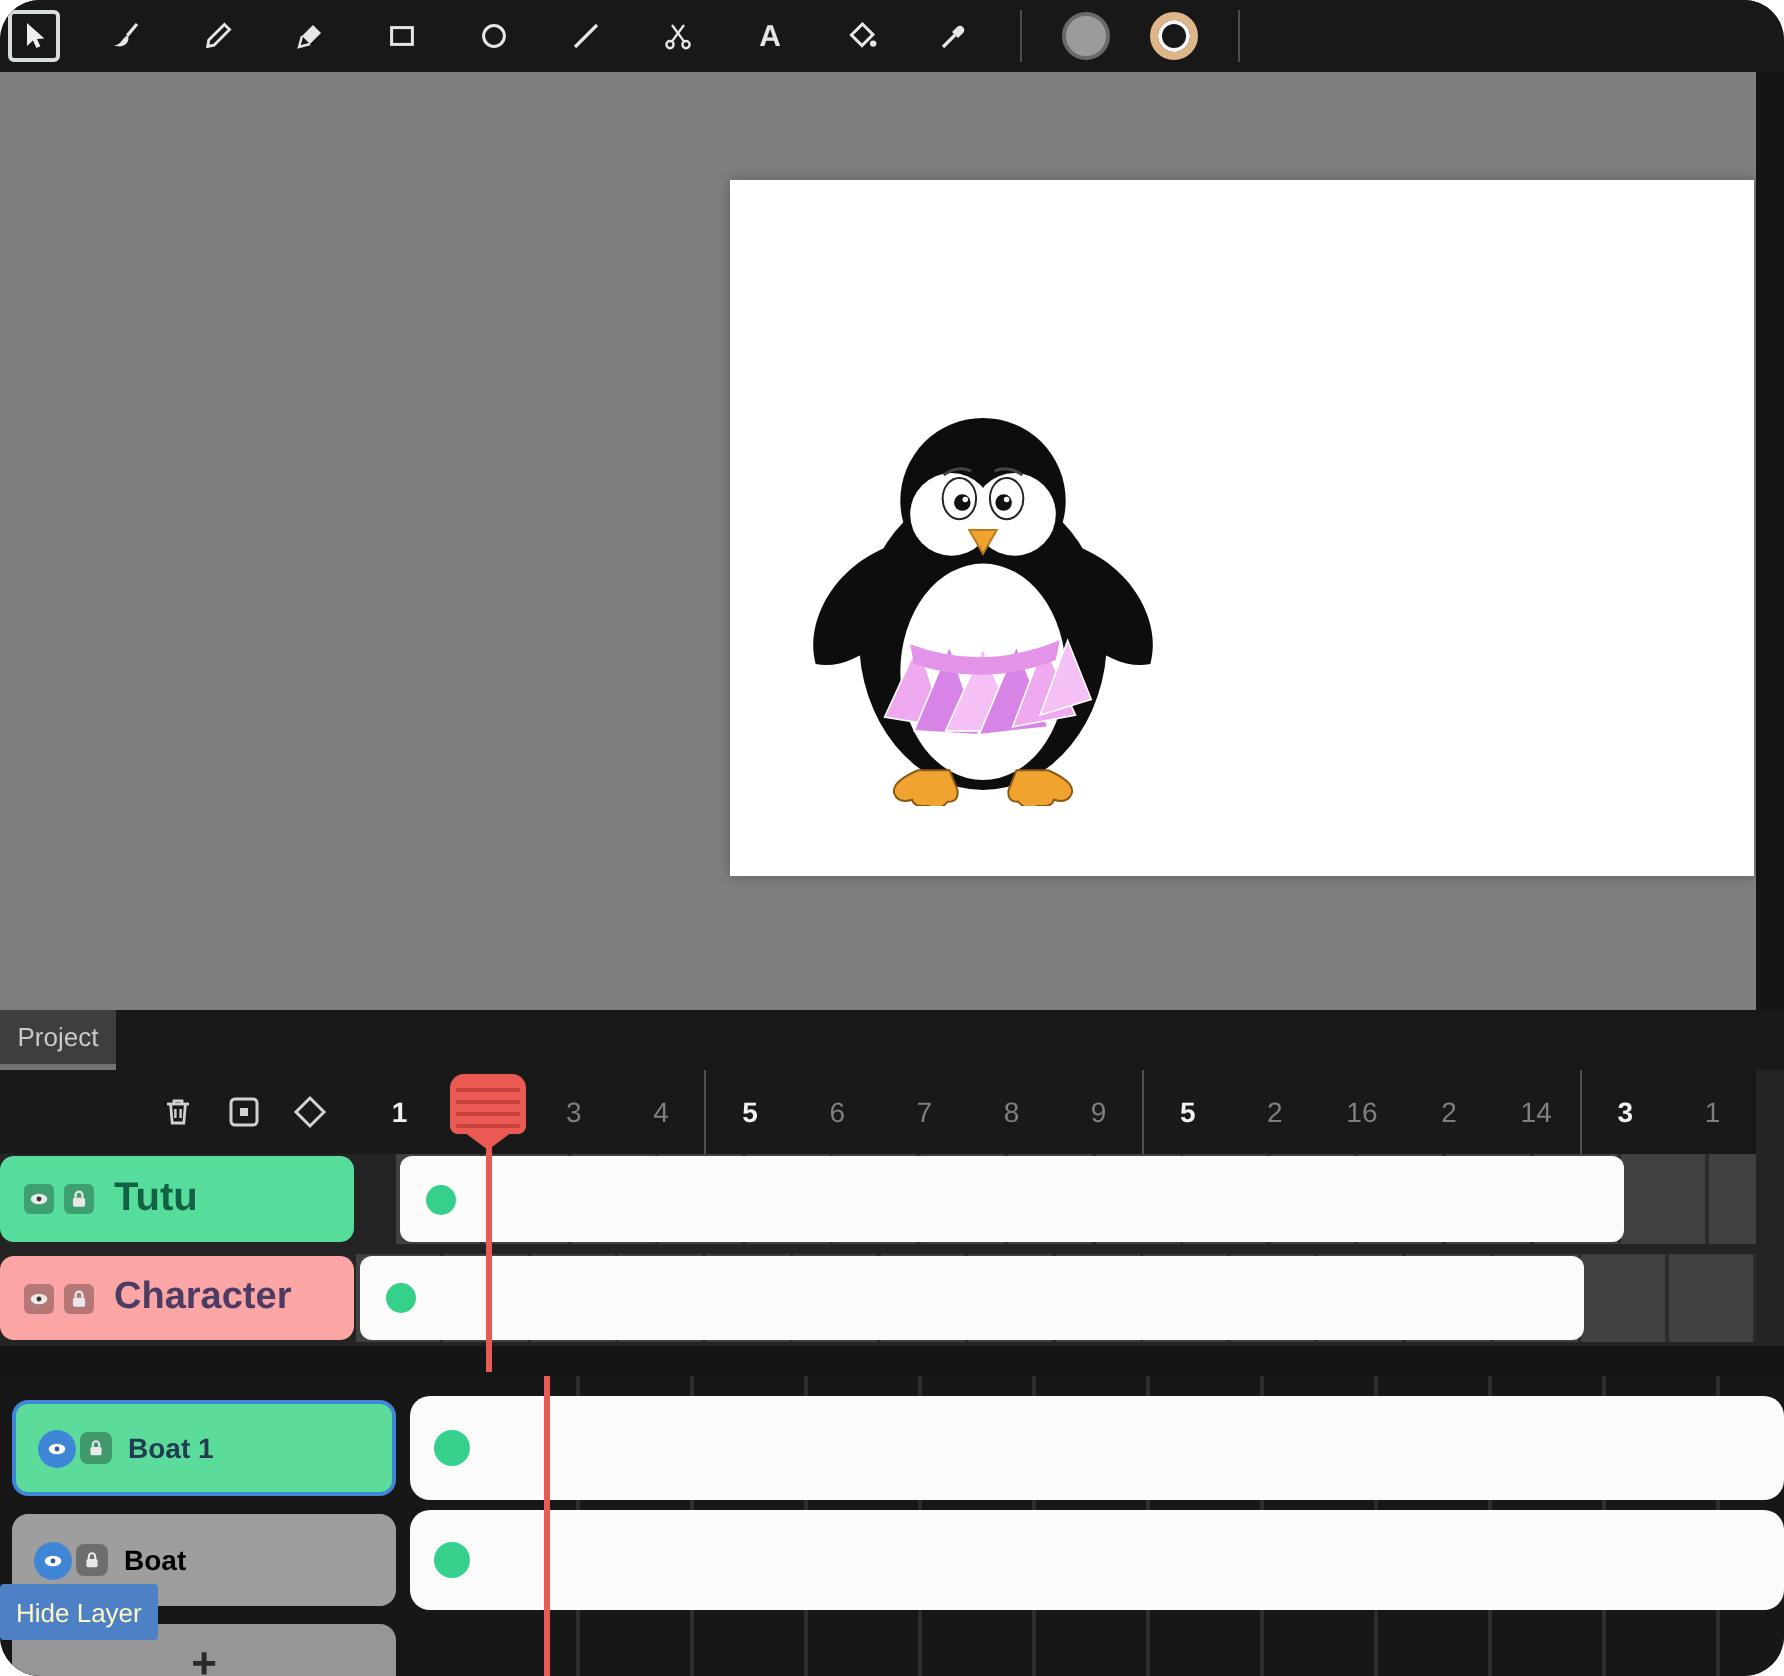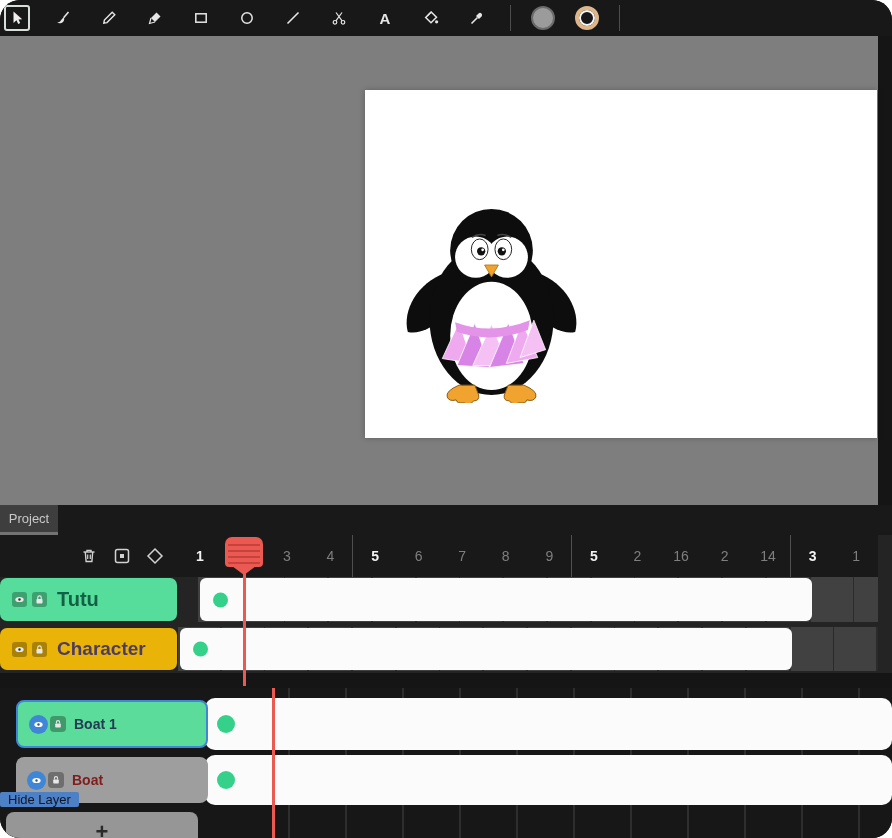--- a/index.html
+++ b/index.html
@@ -64,21 +64,21 @@
 
   .lrow { position: absolute; left: 0; width: 878px; display: flex; }
   .lrow.r1 { top: 72px; height: 45px; gap: 20px; }
   .lrow.r2 { top: 122px; height: 44px; }
   .lblcol { width: 178px; flex: 0 0 auto; position: relative; }
   .lblbox {
     position: absolute; left: 0; top: 1px; bottom: 1px; width: 177px;
     border-radius: 7px; display: flex; align-items: center; padding-left: 12px; gap: 5px;
   }
   .lblbox.sel { background: #57dd9b; }
-  .lblbox.unsel { background: #eab308; }
+  .lblbox.unsel { background: #fca5a5; }
   .lname1 { font-size: 20px; font-weight: bold; color: #116145; margin-left: 5px; }
   .lname2 { font-size: 19px; font-weight: bold; color: #4b3c63; margin-left: 5px; }
   .mini {
     width: 15px; height: 15px; border-radius: 3px; background: rgba(0,0,0,0.28);
     display: flex; align-items: center; justify-content: center; flex: 0 0 auto;
   }
   .track {
     flex: 1; position: relative;
     background: repeating-linear-gradient(to right, #414141 0 42px, #2b2b2b 42px 43.75px);
   }
@@ -111,45 +111,45 @@
     background: repeating-linear-gradient(to right, transparent 0 55px, #2e2e2e 55px 57px);
   }
   .fbar2 { position: absolute; left: 205px; width: 687px; background: #fbfbfb; border-radius: 10px; }
   .fbar2.b1 { top: 10px; height: 52px; }
   .fbar2.b2 { top: 67px; height: 50px; }
   .kdot2 {
     position: absolute; left: 12px; top: 50%; transform: translateY(-50%);
     width: 18px; height: 18px; border-radius: 50%; background: #35d18b;
   }
   .lbl2 {
-    position: absolute; left: 16px; width: 192px; border-radius: 8px;
+    position: absolute; left: 6px; width: 192px; border-radius: 8px;
     display: flex; align-items: center; gap: 2px; padding-left: 11px;
   }
   .lbl2.boat1 { top: 12px; height: 48px; background: #5cdc9a; border: 2px solid #3f86d6; }
   .lbl2.boat { top: 69px; height: 46px; background: #9e9e9e; }
   .lname3 { font-size: 14px; font-weight: bold; color: #233c52; margin-left: 6px; }
-  .lname4 { font-size: 14px; font-weight: bold; color: #7f1d1d; margin-left: 6px; }
+  .lname4 { font-size: 14px; font-weight: bold; color: #000000; margin-left: 6px; }
   .eyebtn {
     width: 19px; height: 19px; border-radius: 50%; background: #3f86d6;
     display: flex; align-items: center; justify-content: center; flex: 0 0 auto;
   }
   .lockbtn {
     width: 16px; height: 16px; border-radius: 4px; background: rgba(0,0,0,0.3);
     display: flex; align-items: center; justify-content: center; flex: 0 0 auto;
   }
   .add-strip {
     position: absolute; left: 6px; top: 124px; width: 192px; height: 40px;
     background: #969696; border-radius: 8px;
     display: flex; align-items: center; justify-content: center;
     color: #2a2a2a; font-size: 22px; font-weight: bold;
   }
   .tooltip {
-    position: absolute; left: 0; top: 104px; height: 15px; padding: 0 8px;
-    background: #4d80c4; color: #0f172a; font-size: 13px;
-    display: flex; align-items: flex-end; border-radius: 2px; z-index: 8;
+    position: absolute; left: 0; top: 104px; height: 28px; padding: 0 8px;
+    background: #4d80c4; color: #fef9c3; font-size: 13px;
+    display: flex; align-items: center; border-radius: 2px; z-index: 8;
   }
   .ph-line2 { position: absolute; left: 272px; top: 0; bottom: 0; width: 3px; background: #ea5a52; z-index: 5; }
 </style>
 </head>
 <body>
 
 <div class="app">
 
   <div class="toolbar">
     <div class="tool active">

